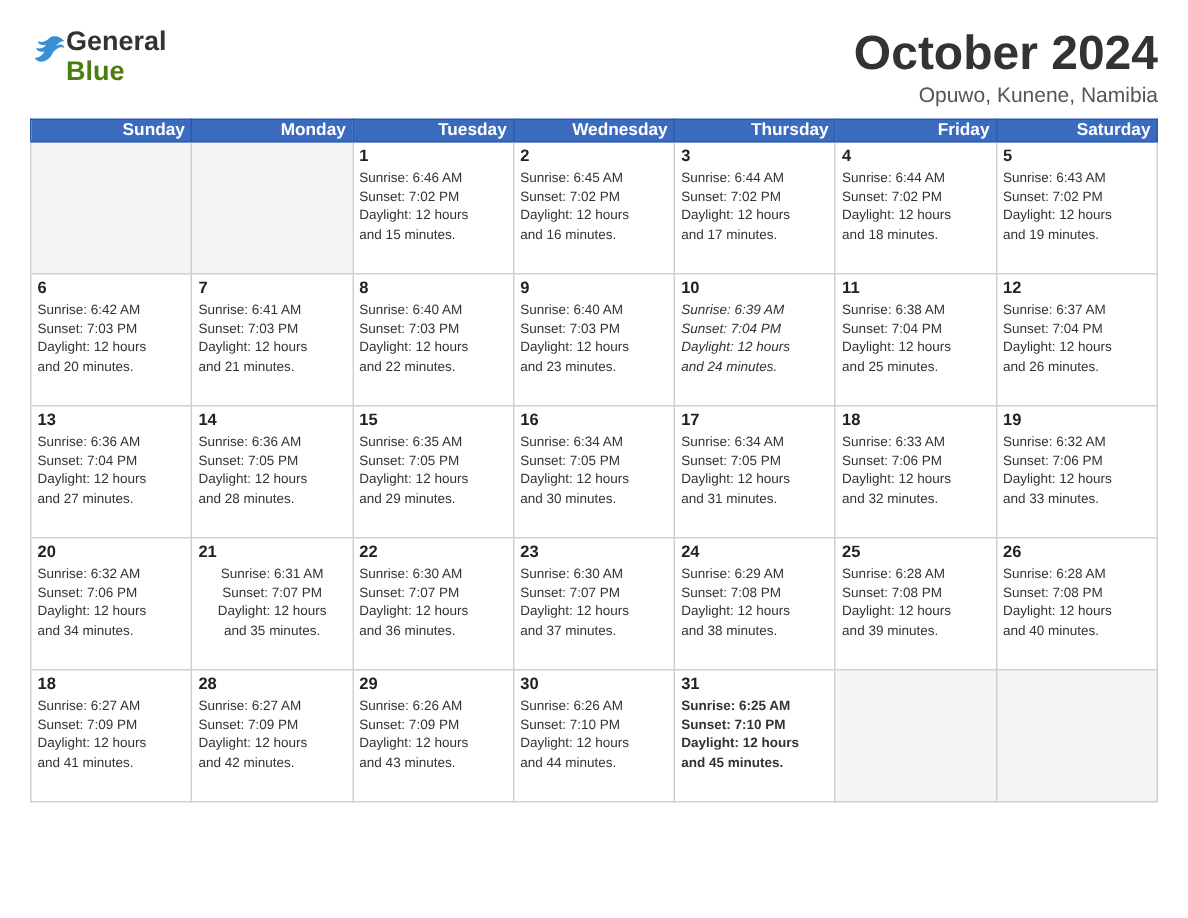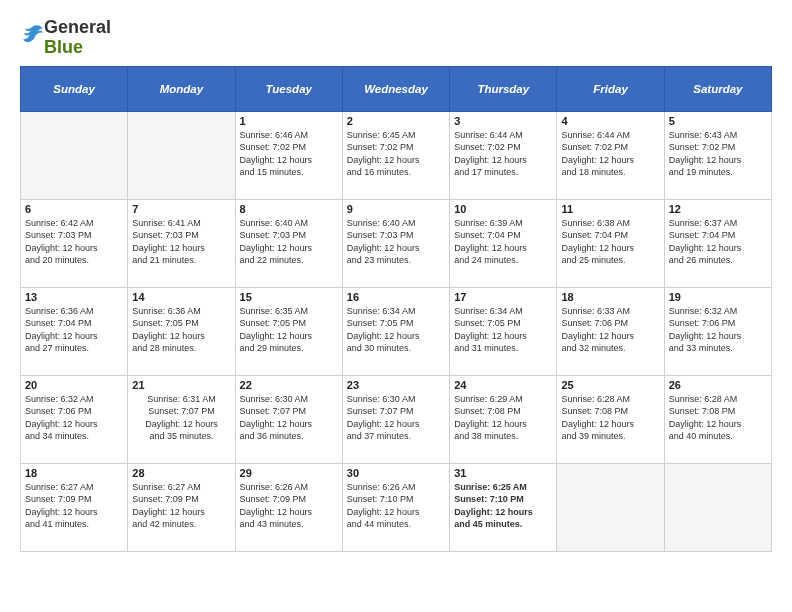--- a/index.html
+++ b/index.html
@@ -60,24 +60,23 @@
       border: 1px solid #ccc;
       border-collapse: collapse;
       width: 100%;
       table-layout: fixed;
     }
     .calendar th {
       background: #3a6bbf;
       color: #fff;
       font-size: 11.5px;
       font-weight: bold;
-      padding: 16px 4px;
-      text-align: center;
+      padding: 1px 4px;
+      text-align: right;
       border: 1px solid #2a5aaf;
-      font-style: italic;
     }
     .calendar td {
       vertical-align: top;
       border: 1px solid #d0d0d0;
       padding: 3px 4px 3px 4px;
       font-size: 9.5px;
       color: #333;
       background: #fff;
       height: 88px;
     }
@@ -108,20 +107,24 @@
           <path d="M20 4 C24 0 34 2 38 8 C34 8 30 10 28 14 C32 10 38 12 38 16 C34 14 28 16 24 22 C22 26 20 30 14 32 C10 34 4 32 2 28 C8 28 12 24 14 20 C10 22 4 20 4 16 C8 18 14 16 16 12 C12 14 6 12 6 8 C10 10 16 8 20 4Z" fill="#3a8fd4"></path>
         </svg>
       </div>
       <div>
         <div class="logo-text">
           <span class="logo-general">General</span><br>
           <span class="logo-blue">Blue</span>
         </div>
       </div>
     </div>
+    <div class="title-block">
+      <div class="month-year">October 2024</div>
+      <div class="location">Opuwo, Kunene, Namibia</div>
+    </div>
   </div>
 
   <table class="calendar">
     <thead>
       <tr>
       <th>Sunday</th>
           <th>Monday</th>
           <th>Tuesday</th>
           <th>Wednesday</th>
           <th>Thursday</th>
@@ -193,21 +196,21 @@
           </td>
           <td>
             <span class="day-num">9</span>
             <div class="cell-info" style="white-space: pre-line;">Sunrise: 6:40 AM
 Sunset: 7:03 PM
 Daylight: 12 hours
 and 23 minutes.</div>
           </td>
           <td>
             <span class="day-num">10</span>
-            <div class="cell-info" style="white-space: pre-line;">Sunrise: 6:39 AM
+            <div class="cell-info" style="white-space: pre-line; font-style: italic;">Sunrise: 6:39 AM
 Sunset: 7:04 PM
 Daylight: 12 hours
 and 24 minutes.</div>
           </td>
           <td>
             <span class="day-num">11</span>
             <div class="cell-info" style="white-space: pre-line;">Sunrise: 6:38 AM
 Sunset: 7:04 PM
 Daylight: 12 hours
 and 25 minutes.</div>

